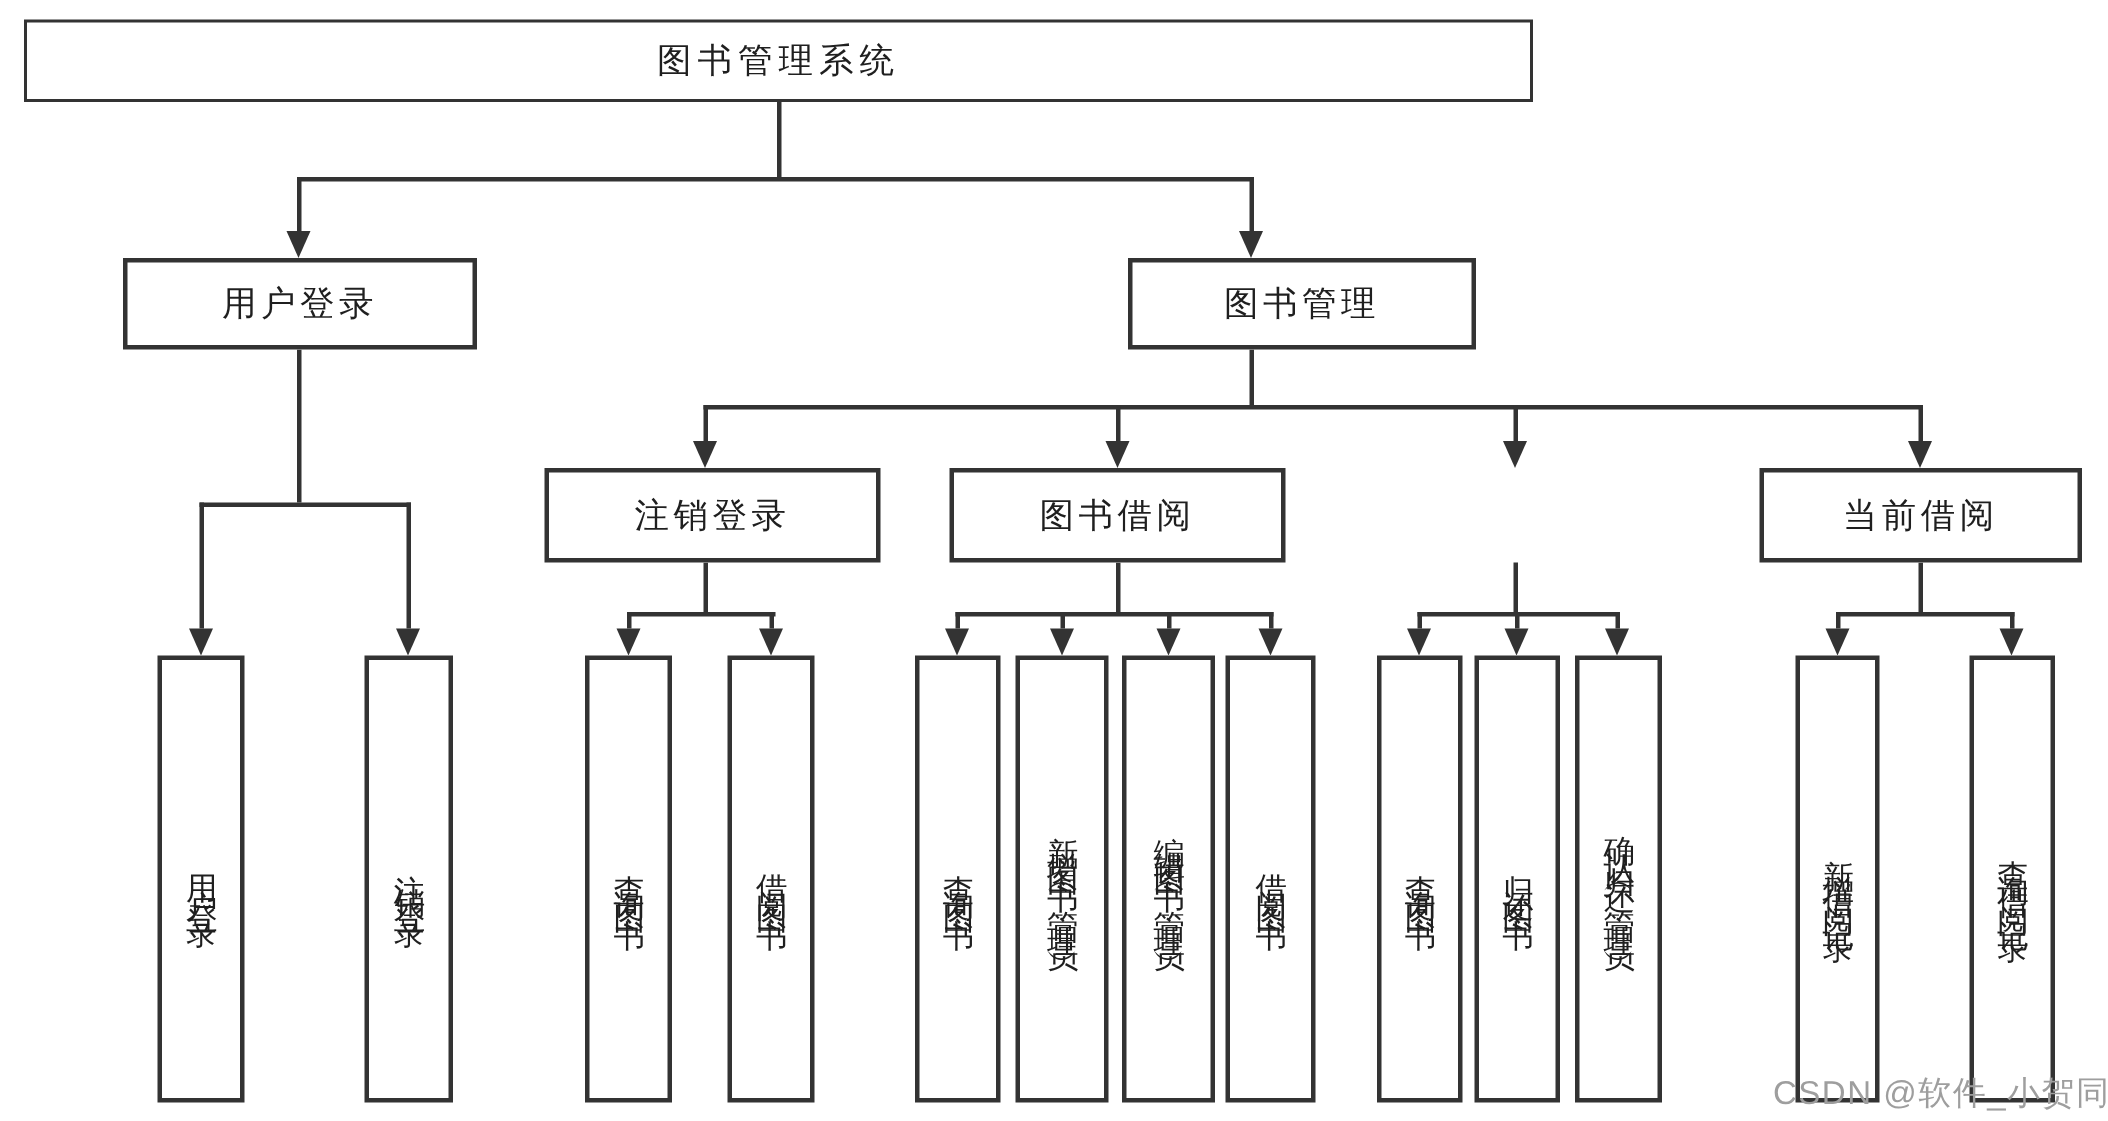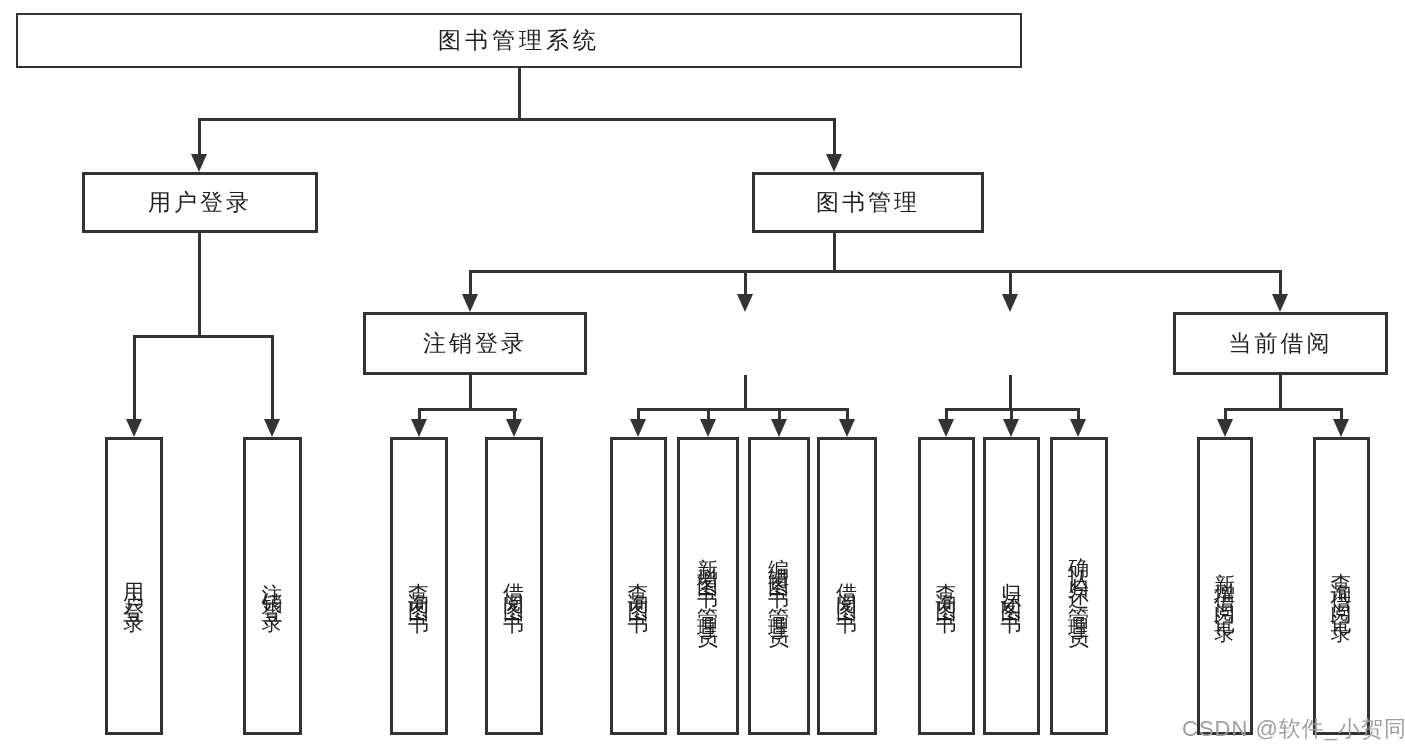--- a/index.html
+++ b/index.html
@@ -118,20 +118,21 @@
   <div class="arrow" style="left:1217px;top:419px"></div>
   <div class="vl" style="left:1340px;top:408px;height:11px"></div>
   <div class="arrow" style="left:1333px;top:419px"></div>
 
   <div class="box root" style="left:16px;top:13px;width:1006px;height:55px">图书管理系统</div>
 
   <div class="box" style="left:82px;top:172px;width:236px;height:61px">用户登录</div>
   <div class="box" style="left:752px;top:172px;width:232px;height:61px">图书管理</div>
 
   <div class="box" style="left:363px;top:312px;width:224px;height:63px">注销登录</div>
+  <div class="box" style="left:633px;top:312px;width:224px;height:63px">图书借阅</div>
   <div class="box" style="left:1173px;top:312px;width:215px;height:63px">当前借阅</div>
 
   <div class="vbox" style="left:105px;top:437px;width:58px;height:298px">
     <span>用户登录</span>
   </div>
   <div class="vbox" style="left:243px;top:437px;width:59px;height:298px">
     <span>注销登录</span>
   </div>
 
   <div class="vbox" style="left:390px;top:437px;width:58px;height:298px">

